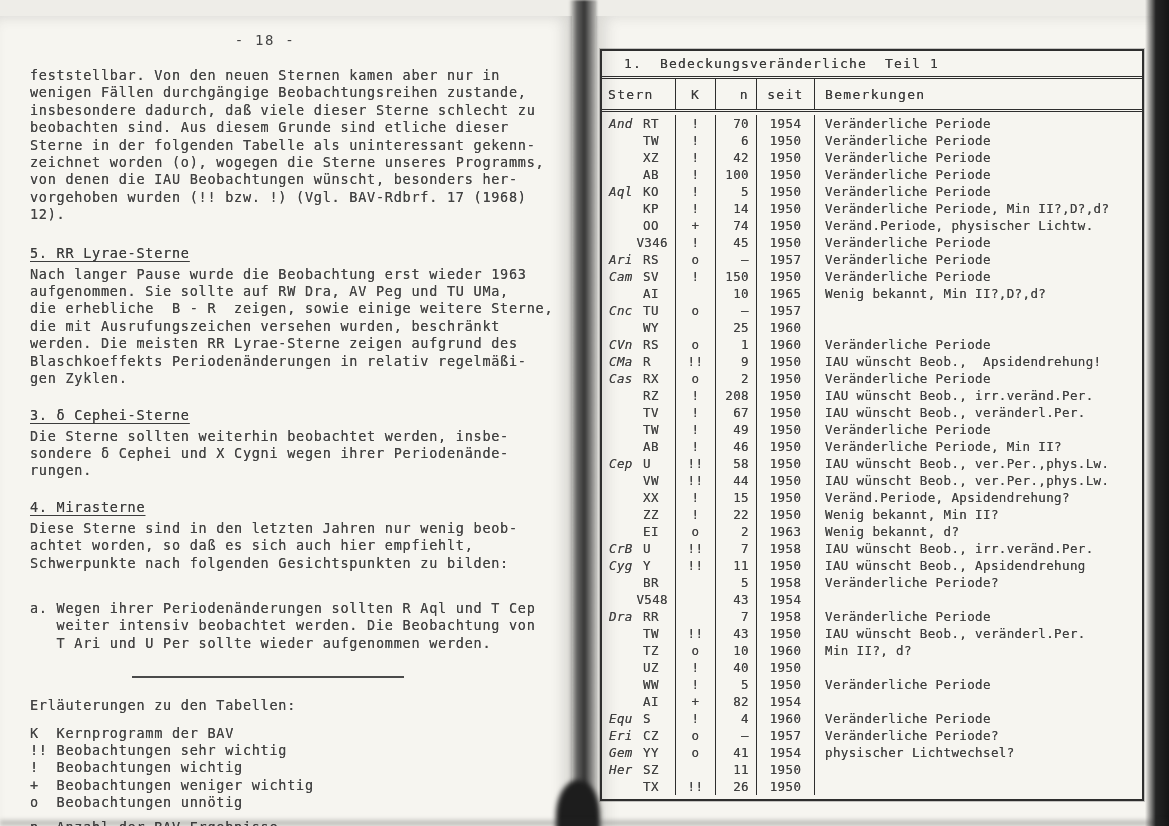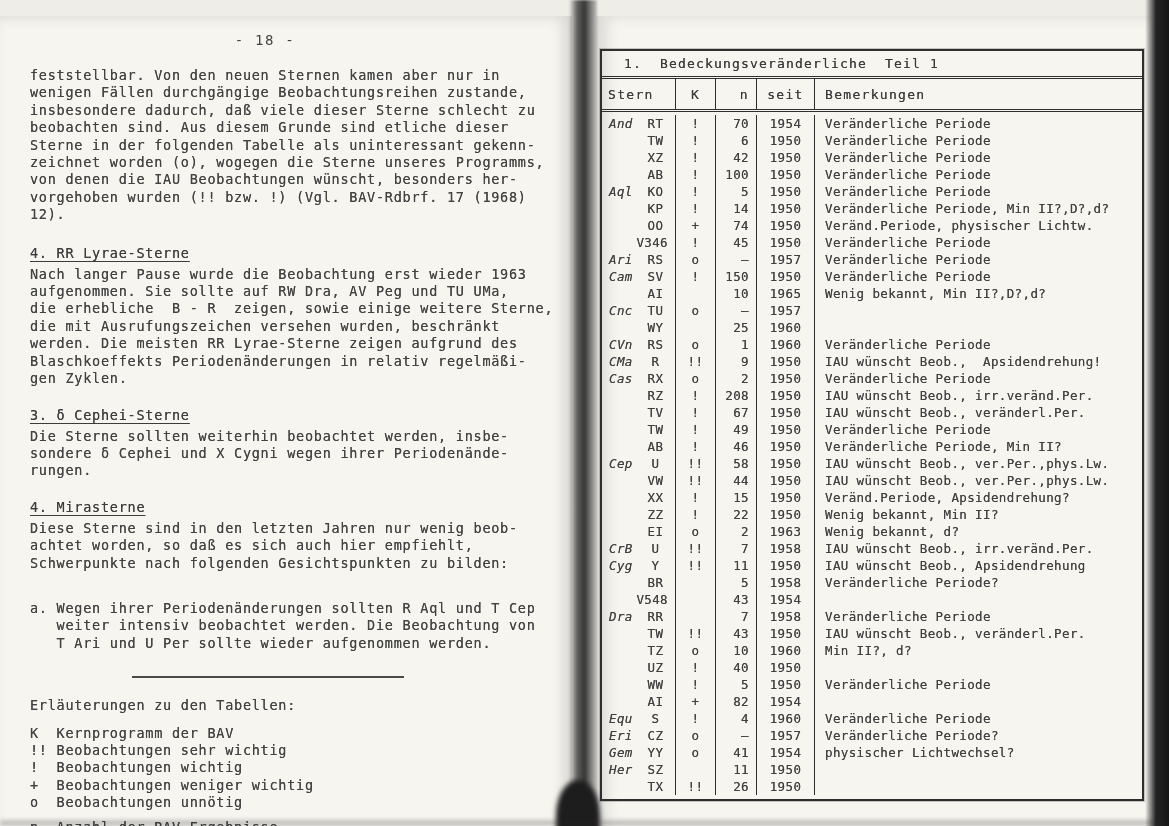--- a/index.html
+++ b/index.html
@@ -46,21 +46,21 @@
   .t-row{display:flex;height:17px;align-items:center;font-size:12.5px;letter-spacing:.03em;color:#404040;
          text-shadow:0 0 .5px rgba(70,70,70,.8);}
   .t-cell{height:100%;display:flex;align-items:center;box-sizing:border-box;}
   .c-stern{width:74px;border-right:1.5px solid #2e2e2e;}
   .c-k{width:40px;border-right:1.5px solid #2e2e2e;justify-content:center;}
   .c-n{width:41px;border-right:1.5px solid #2e2e2e;justify-content:flex-end;padding-right:7px;}
   .c-seit{width:58px;border-right:1.5px solid #2e2e2e;justify-content:center;}
   .c-bem{flex:1;padding-left:10px;white-space:pre;overflow:hidden;}
   .t-head .c-stern{padding-left:6px;}
   .cconst{display:inline-block;width:34px;padding-left:7px;font-style:italic;}
-  .cstar{display:inline-block;flex:1;text-align:center;padding-right:7px;}
+  .cstar{display:inline-block;flex:1;text-align:left;padding-right:7px;}
 </style>
 </head>
 <body>
 
 <div class="scan">
 
   <div class="page page-left">
     <div class="lcontent">
       <div class="pageno">- 18 -</div>
 
@@ -68,21 +68,21 @@
 wenigen Fällen durchgängige Beobachtungsreihen zustande,
 insbesondere dadurch, daß viele dieser Sterne schlecht zu
 beobachten sind. Aus diesem Grunde sind etliche dieser
 Sterne in der folgenden Tabelle als uninteressant gekenn-
 zeichnet worden (o), wogegen die Sterne unseres Programms,
 von denen die IAU Beobachtungen wünscht, besonders her-
 vorgehoben wurden (!! bzw. !) (Vgl. BAV-Rdbrf. 17 (1968)
 12).</div>
 
       <div class="sec2">
-        <div class="heading">4. RR Lyrae-Sterne</div>
+        <div class="heading">5. RR Lyrae-Sterne</div>
         <div class="lines">Nach langer Pause wurde die Beobachtung erst wieder 1963
 aufgenommen. Sie sollte auf RW Dra, AV Peg und TU UMa,
 die erhebliche  B - R  zeigen, sowie einige weitere Sterne,
 die mit Ausrufungszeichen versehen wurden, beschränkt
 werden. Die meisten RR Lyrae-Sterne zeigen aufgrund des
 Blaschkoeffekts Periodenänderungen in relativ regelmäßi-
 gen Zyklen.</div>
       </div>
 
       <div class="sec3">

